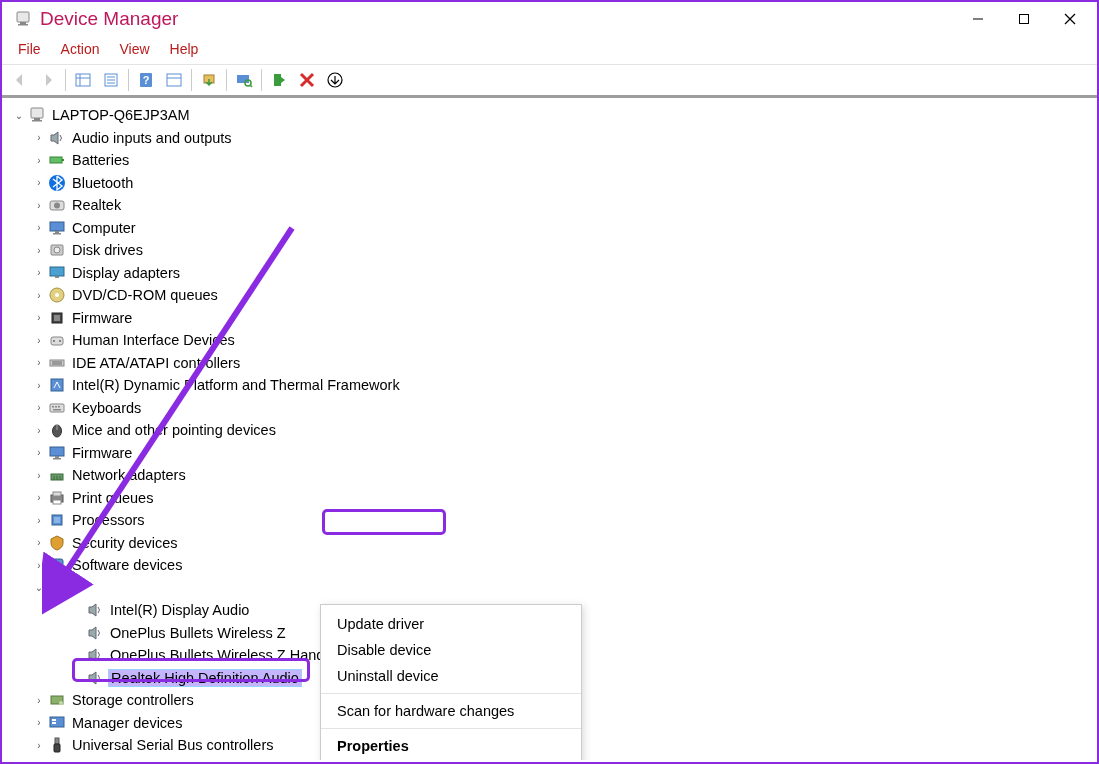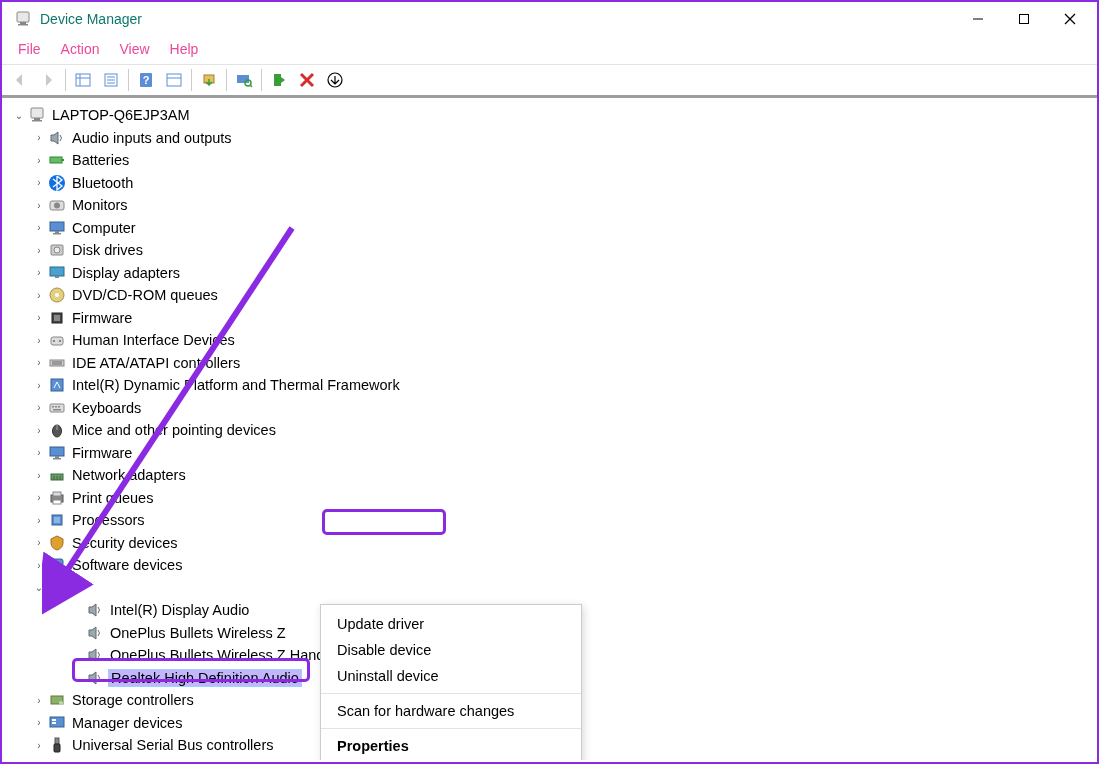--- a/index.html
+++ b/index.html
@@ -1,28 +1,28 @@
 <!DOCTYPE html>
 <html><head>
 <meta charset="utf-8">
 <style>
 * { box-sizing: border-box; margin: 0; padding: 0; font-family: "Segoe UI", Tahoma, sans-serif; }
 body { width: 1099px; height: 764px; border: 2px solid #8a2be2; background: #fff; position: relative; overflow: hidden; }
 
 
 .titlebar { display: flex; align-items: center; height: 34px; padding: 0 4px; }
 .titlebar .app-icon { width: 18px; height: 18px; margin: 0 8px; display: flex; align-items: center; justify-content: center; }
-.titlebar .title { font-size: 14px; color: #0f766e; flex: 1; }
+.titlebar .title { font-size: 19px; color: #be185d; flex: 1; }
 .window-controls { display: flex; }
 .window-controls .wc { width: 46px; height: 30px; display: flex; align-items: center; justify-content: center; font-size: 14px; cursor: pointer; }
 .window-controls .wc svg { width: 12px; height: 12px; }
 
 
 .menubar { display: flex; padding: 2px 4px 4px 6px; gap: 0; }
-.menubar .menu-item { padding: 3px 10px; font-size: 14px; cursor: pointer; color: #ec4899; }
+.menubar .menu-item { padding: 3px 10px; font-size: 14px; cursor: pointer; color: #b91c1c; }
 
 
 .toolbar-wrap { border-top: 1px solid #e3e3e3; border-bottom: 3px solid #9d9d9d; padding: 3px 4px; }
 .toolbar { display: flex; align-items: center; gap: 0; }
 .toolbar .tb-sep { width: 1px; height: 22px; background: #ccc; margin: 0 3px; }
 .toolbar .tb-btn { width: 26px; height: 24px; display:flex; align-items:center; justify-content:center; margin: 0 1px; cursor: pointer; }
 .toolbar .tb-btn.disabled { opacity: .45; cursor: default; }
 .toolbar .tb-btn svg { width: 18px; height: 18px; }
 
 
@@ -208,21 +208,21 @@
         <span class="node-label">Bluetooth</span>
       </div>
       <div class="tree-row level-1">
         <span class="expander">›</span>
         <span class="node-icon">
           <svg viewBox="0 0 18 18">
             <rect x="2" y="5" width="14" height="9" rx="2" fill="#ddd" stroke="#888"></rect>
             <circle cx="9" cy="9.5" r="3" fill="#888"></circle>
           </svg>
         </span>
-        <span class="node-label">Monitors</span>
+        <span class="node-label">Realtek</span>
       </div>
       <div class="tree-row level-1">
         <span class="expander">›</span>
         <span class="node-icon">
           <svg viewBox="0 0 18 18">
             <rect x="2" y="3" width="14" height="9" fill="#5a8fd6" stroke="#35608f"></rect>
             <rect x="7" y="12" width="4" height="2" fill="#888"></rect>
             <rect x="5" y="14" width="8" height="1.5" fill="#888"></rect>
           </svg>
         </span>

